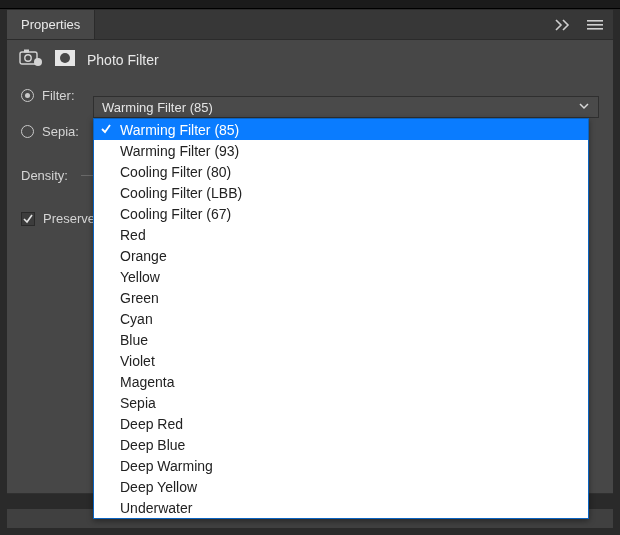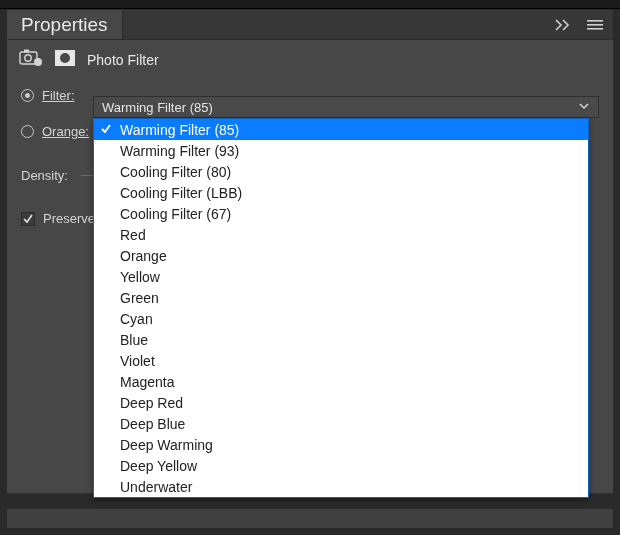--- a/index.html
+++ b/index.html
@@ -30,21 +30,21 @@
     height: 30px;
     background: #373737;
     border-bottom: 1px solid #2b2b2b;
   }
   .tab {
     display: flex;
     align-items: center;
     padding: 0 14px;
     background: #474747;
     color: #eaeaea;
-    font-size: 19px;
+    font-size: 13px;
     border-right: 1px solid #2b2b2b;
   }
   .tab-tools {
     margin-left: auto;
     display: flex;
     align-items: center;
     gap: 14px;
     padding: 0 10px;
     color: #cfcfcf;
   }
@@ -65,21 +65,20 @@
   }
   .section-title { font-size: 14px; color: #e8e8e8; }
   .content {
     padding: 2px 14px;
   }
   .row {
     display: flex;
     align-items: center;
     gap: 8px;
     height: 30px;
-    text-decoration: underline;
   }
   .radio {
     width: 13px; height: 13px;
     border-radius: 50%;
     border: 1.5px solid #c9c9c9;
     display: inline-flex;
     align-items: center;
     justify-content: center;
   }
   .radio.checked::after {
@@ -207,21 +206,21 @@
     <span class="section-title">Photo Filter</span>
   </div>
 
   <div class="content">
     <div class="row">
       <span class="radio checked"></span>
       <span class="label">Filter:</span>
     </div>
     <div class="row" style="margin-top:6px;">
       <span class="radio"></span>
-      <span class="label">Orange:</span>
+      <span class="label">Sepia:</span>
     </div>
     <div class="density-row">
       <span class="label">Density:</span>
       <span class="density-slider"></span>
     </div>
     <div class="checkbox-row">
       <span class="cb">
         <svg width="10" height="10" viewBox="0 0 10 10">
           <path d="M1 5 L4 8 L9 1" stroke="#e5e5e5" stroke-width="1.6" fill="none"></path>
         </svg>
@@ -276,20 +275,23 @@
       <div class="dd-item">
         <span>Blue</span>
       </div>
       <div class="dd-item">
         <span>Violet</span>
       </div>
       <div class="dd-item">
         <span>Magenta</span>
       </div>
       <div class="dd-item">
+        <span>Sepia</span>
+      </div>
+      <div class="dd-item">
         <span>Deep Red</span>
       </div>
       <div class="dd-item">
         <span>Deep Blue</span>
       </div>
       <div class="dd-item">
         <span>Deep Warming</span>
       </div>
       <div class="dd-item">
         <span>Deep Yellow</span>

